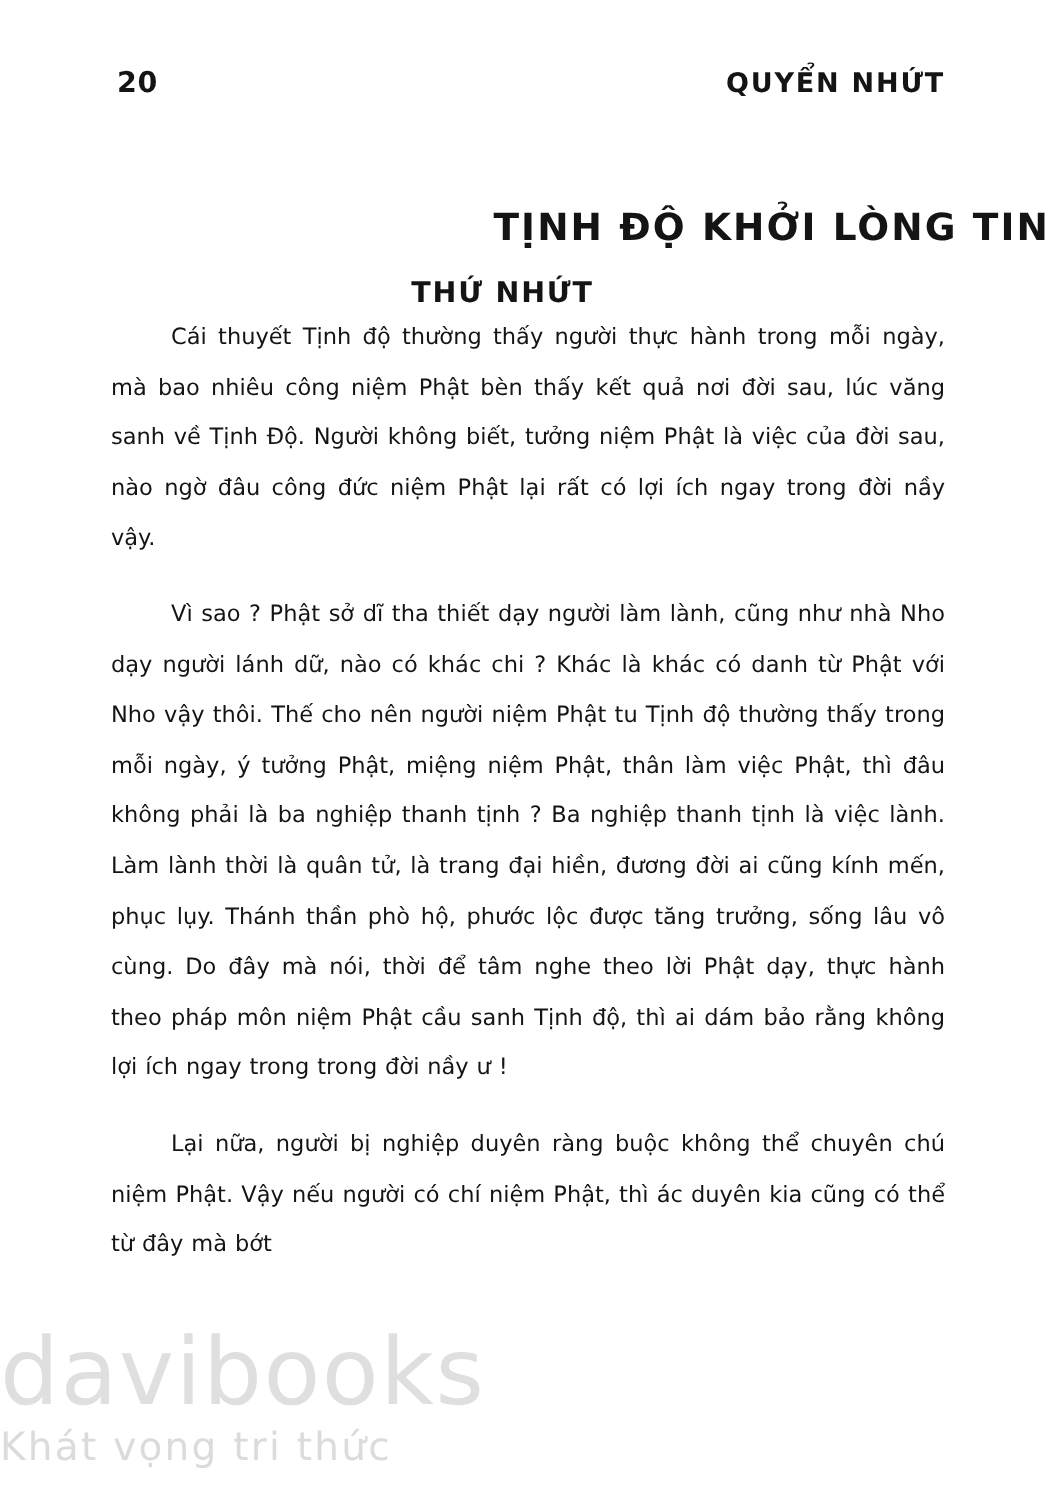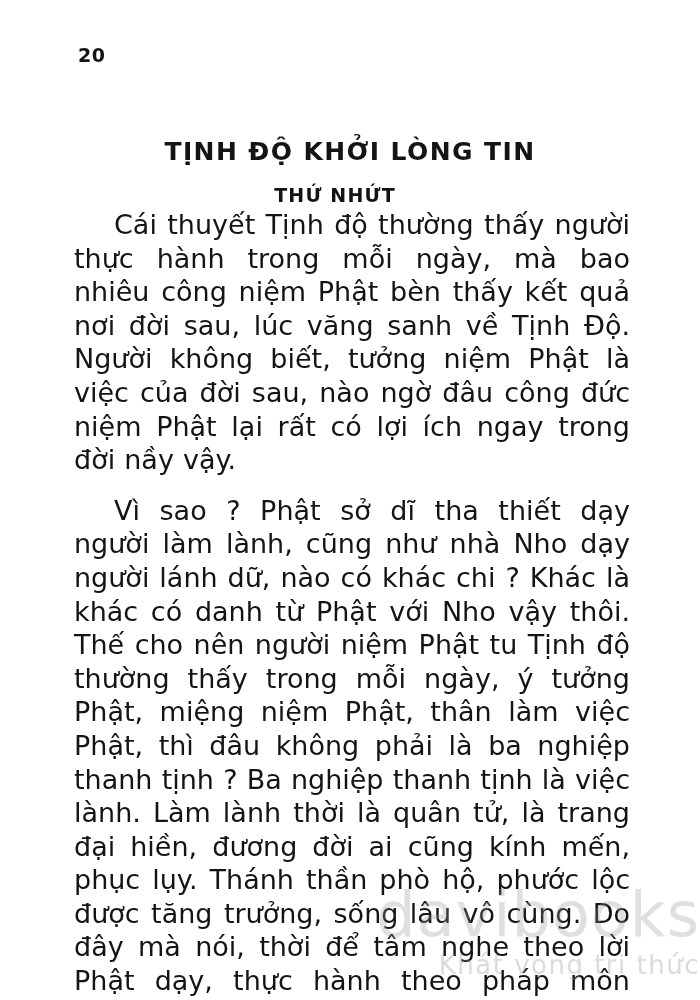--- a/index.html
+++ b/index.html
@@ -44,21 +44,21 @@
     font-weight: 700;
     letter-spacing: 1.2px;
   }
 
   
   .main-title {
     position: absolute;
     top: 120px;
     left: 0;
     width: 700px;
-    text-align: center;
+    text-align: right;
     font-size: 25px;
     font-weight: 700;
     letter-spacing: 1.4px;
   }
   .sub-title {
     position: absolute;
     top: 168px;
     left: 0;
     width: 670px;
     text-align: center;
@@ -69,37 +69,37 @@
 
   
   .body-text {
     position: absolute;
     top: 208px;
     left: 74px;
     width: 556px;
   }
   .para {
     margin: 0 0 17px 0;
-    font-size: 27px;
+    font-size: 15px;
     line-height: 33.6px;
     text-align: justify;
     text-indent: 40px;
     word-spacing: 0.5px;
   }
   .para:last-child {
     margin-bottom: 0;
   }
 
   
   .watermark {
     position: absolute;
     left: 0;
     top: 884px;
     width: 700px;
-    text-align: right;
+    text-align: left;
     pointer-events: none;
     user-select: none;
   }
   .wm-main {
     font-family: "DejaVu Sans", sans-serif;
     font-size: 62px;
     letter-spacing: 1px;
     color: rgba(150, 150, 150, 0.30);
     line-height: 1;
   }
@@ -112,20 +112,21 @@
     line-height: 1;
   }
 </style>
 </head>
 <body>
 
 <div class="page">
 
   <div class="running-head">
     <span class="folio">20</span>
+    <span class="head-title">QUYỂN NHỨT</span>
   </div>
 
   <h1 class="main-title">TỊNH ĐỘ KHỞI LÒNG TIN</h1>
   <h2 class="sub-title">THỨ NHỨT</h2>
 
   <div class="body-text">
     <p class="para">Cái thuyết Tịnh độ thường thấy người thực hành trong mỗi ngày, mà bao nhiêu công niệm Phật bèn thấy kết quả nơi đời sau, lúc văng sanh về Tịnh Độ. Người không biết, tưởng niệm Phật là việc của đời sau, nào ngờ đâu công đức niệm Phật lại rất có lợi ích ngay trong đời nầy vậy.</p>
     <p class="para">Vì sao ? Phật sở dĩ tha thiết dạy người làm lành, cũng như nhà Nho dạy người lánh dữ, nào có khác chi ? Khác là khác có danh từ Phật với Nho vậy thôi. Thế cho nên người niệm Phật tu Tịnh độ thường thấy trong mỗi ngày, ý tưởng Phật, miệng niệm Phật, thân làm việc Phật, thì đâu không phải là ba nghiệp thanh tịnh ? Ba nghiệp thanh tịnh là việc lành. Làm lành thời là quân tử, là trang đại hiền, đương đời ai cũng kính mến, phục lụy. Thánh thần phò hộ, phước lộc được tăng trưởng, sống lâu vô cùng. Do đây mà nói, thời để tâm nghe theo lời Phật dạy, thực hành theo pháp môn niệm Phật cầu sanh Tịnh độ, thì ai dám bảo rằng không lợi ích ngay trong trong đời nầy ư !</p>
     <p class="para">Lại nữa, người bị nghiệp duyên ràng buộc không thể chuyên chú niệm Phật. Vậy nếu người có chí niệm Phật, thì ác duyên kia cũng có thể từ đây mà bớt</p>
   </div>

